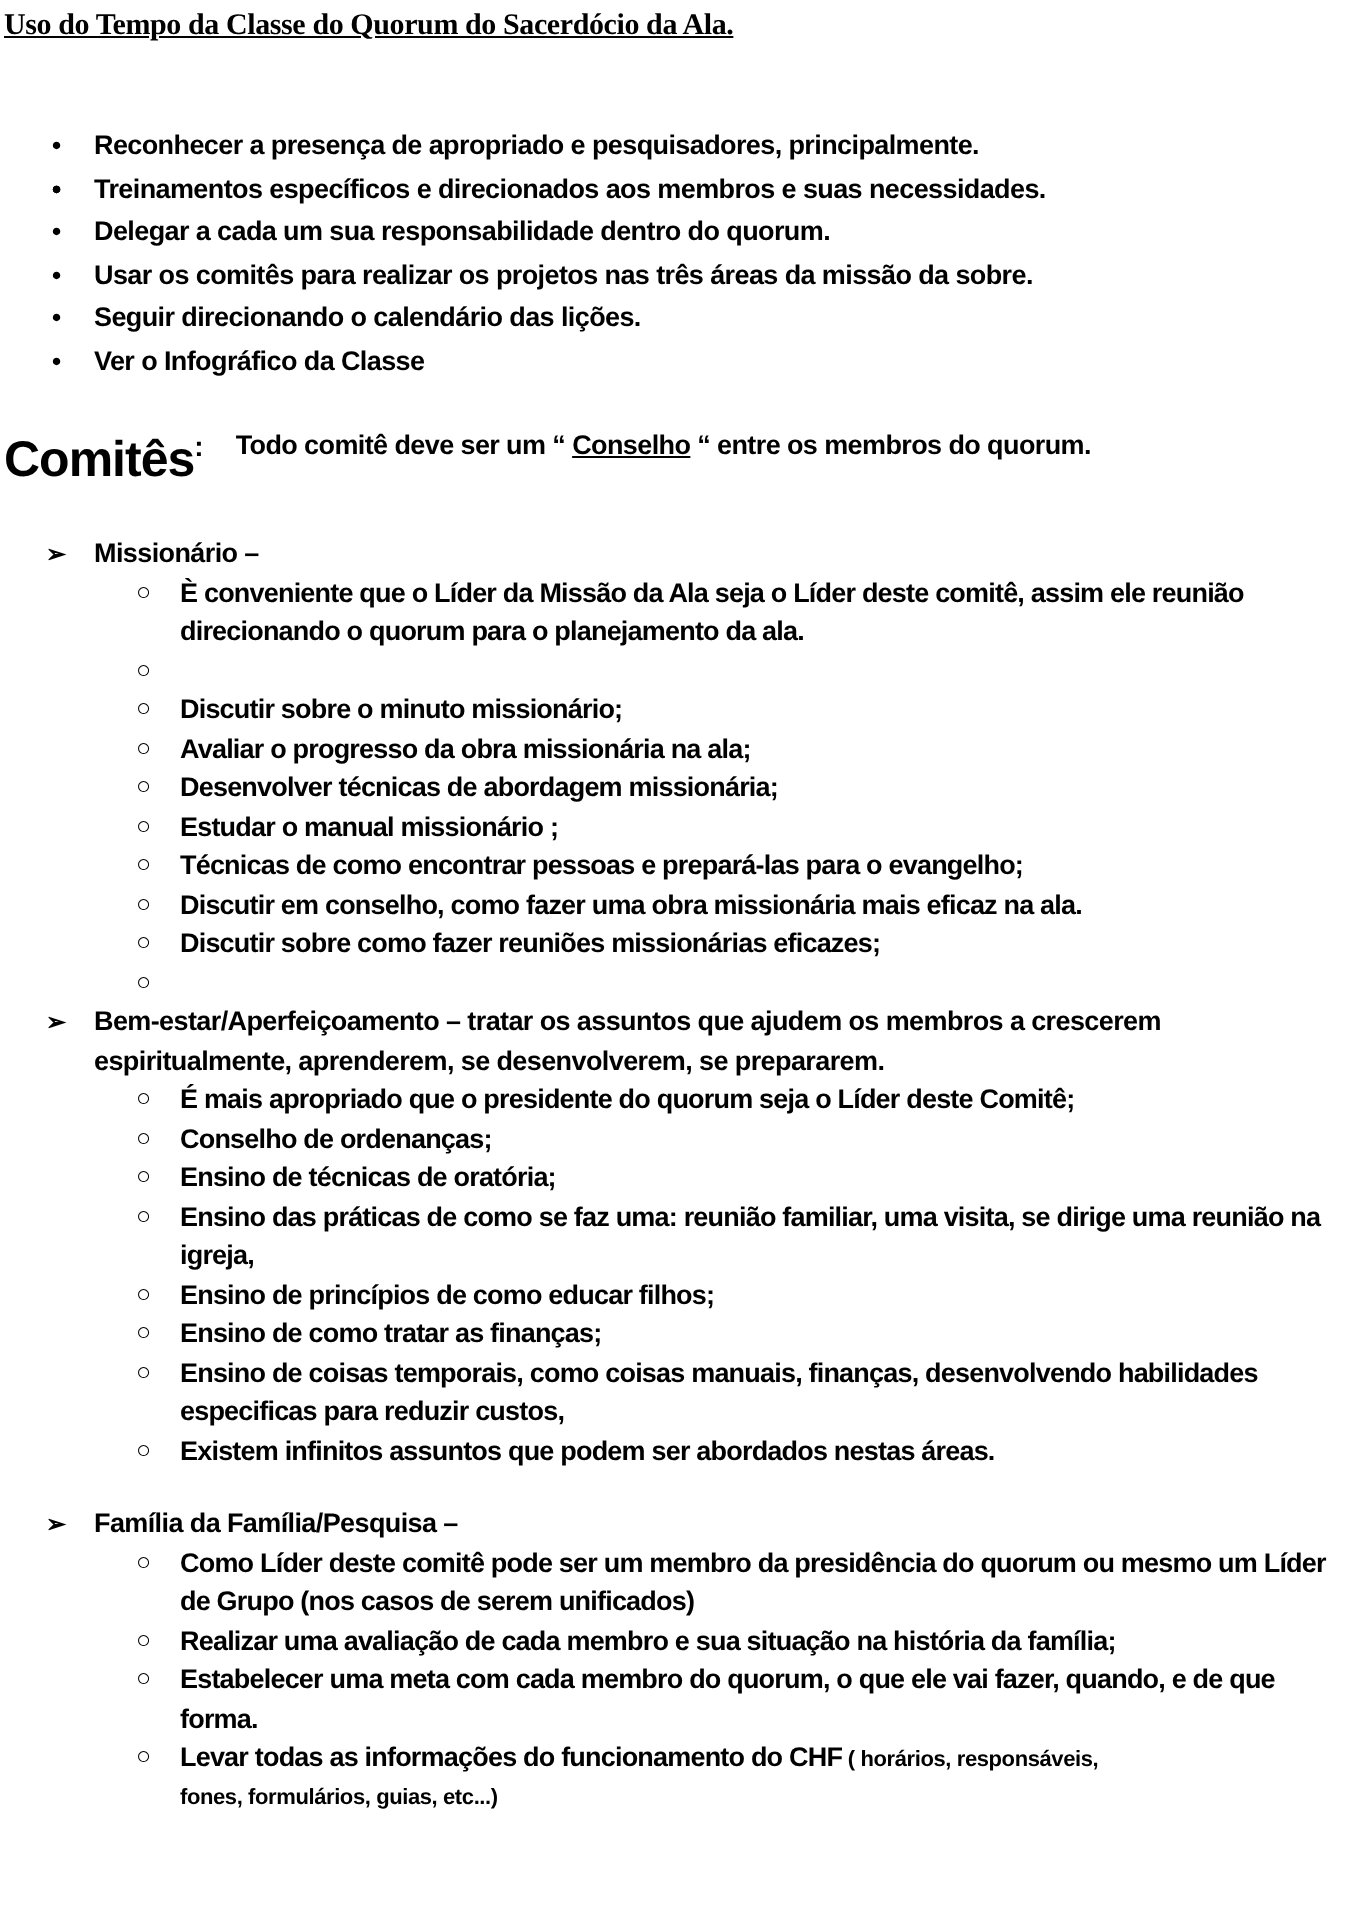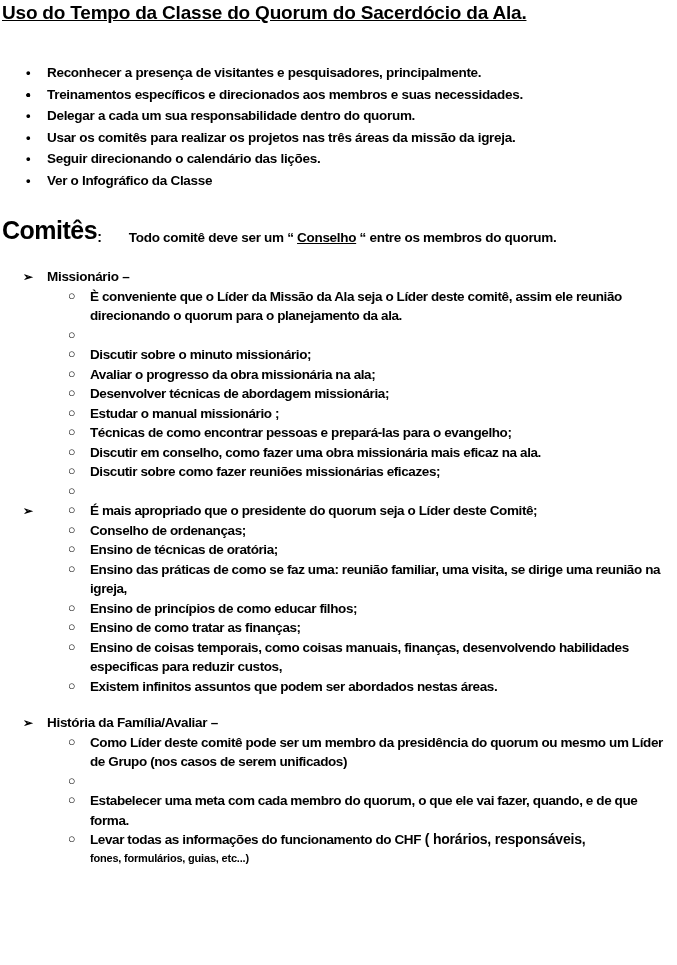--- a/index.html
+++ b/index.html
@@ -14,25 +14,26 @@
     box-sizing: border-box;
     padding: 4px 0 10px 2px;
     background: #ffffff;
     color: #000000;
     font-family: "Liberation Sans", sans-serif;
     font-weight: bold;
     overflow: hidden;
   }
   .doc-title {
     margin: 0;
-    font-size: 19px;
+    font-size: 15px;
     line-height: 18px;
     letter-spacing: -0.2px;
     text-decoration: underline;
     font-weight: bold;
+    font-family: Liberation Serif, serif;
   }
   
   .top-bullets {
     list-style: none;
     margin: 40px 0 0 0;
     padding: 0;
   }
   .top-bullets li {
     position: relative;
     padding-left: 45px;
@@ -42,36 +43,36 @@
   }
   .top-bullets .marker {
     position: absolute;
     left: 24px;
     top: 0;
     font-size: 13px;
   }
   
   .comites-row {
     display: flex;
-    align-items: flex-end;
+    align-items: flex-start;
     margin-top: 24px;
     white-space: nowrap;
   }
   .comites-big {
     font-size: 25px;
     letter-spacing: -0.5px;
     line-height: 30px;
   }
   .comites-colon {
     font-size: 14px;
   }
   .comites-subtitle {
     font-size: 13.5px;
     letter-spacing: -0.3px;
-    margin-left: 27px;
+    margin-left: 16px;
     white-space: normal;
   }
   .underlined { text-decoration: underline; }
   
   .sections { margin-top: 22px; }
   .section + .section { margin-top: 0; }
   .section.gap-before { margin-top: 17px; }
   .sec-head {
     position: relative;
     padding-left: 45px;
@@ -100,45 +101,45 @@
     letter-spacing: -0.4px;
     min-height: 19.5px;
   }
   .sub-list .marker {
     position: absolute;
     left: 66px;
     top: 0;
     font-size: 12.5px;
   }
   .small-inline {
-    font-size: 14px;
+    font-size: 11px;
     letter-spacing: -0.2px;
     text-align: right;
   }
   .small-line {
     display: block;
     font-size: 11px;
     line-height: 16px;
     letter-spacing: -0.2px;
   }
 </style>
 </head>
 <body>
 
 <div class="page">
 
   <h1 class="doc-title">Uso do Tempo da Classe do Quorum do Sacerdócio da Ala.</h1>
 
   <ul class="top-bullets" id="intro-list">
-      <li><span class="marker">•</span><span>Reconhecer a presença de visitantes e pesquisadores, principalmente.</span></li>
+      <li><span class="marker">•</span><span>Reconhecer a presença de apropriado e pesquisadores, principalmente.</span></li>
       <li><span class="marker">•</span></li>
       <li><span class="marker">•</span></li>
       <li><span class="marker">•</span><span>Treinamentos específicos e direcionados aos membros e suas necessidades.</span></li>
       <li><span class="marker">•</span><span>Delegar a cada um sua responsabilidade dentro do quorum.</span></li>
-      <li><span class="marker">•</span><span>Usar os comitês para realizar os projetos nas três áreas da missão da igreja.</span></li>
+      <li><span class="marker">•</span><span>Usar os comitês para realizar os projetos nas três áreas da missão da sobre.</span></li>
       <li><span class="marker">•</span><span>Seguir direcionando o calendário das lições.</span></li>
       <li><span class="marker">•</span><span>Ver o Infográfico da Classe</span></li>
     </ul>
 
   <div class="comites-row">
     <span class="comites-big">Comitês</span>
       <span class="comites-colon">:</span>
     <span class="comites-subtitle"><span>Todo comitê deve ser um “ </span><span class="underlined">Conselho</span><span> “ entre os membros do quorum.</span></span>
   </div>
 
@@ -154,36 +155,36 @@
           <li><span class="marker">○</span><span>Estudar o manual missionário ;</span></li>
           <li><span class="marker">○</span><span>Técnicas de como encontrar pessoas e prepará-las para o evangelho;</span></li>
           <li><span class="marker">○</span><span>Discutir em conselho, como fazer uma obra missionária mais eficaz na ala.</span></li>
           <li><span class="marker">○</span><span>Discutir sobre como fazer reuniões missionárias eficazes;</span></li>
           <li>
             <span class="marker">○</span>
           </li>
         </ul>
       </div>
       <div class="section">
-        <div class="sec-head"><span class="arrow">➢</span></div>
+        <div class="sec-head"><span class="arrow">➢</span><span>Bem-estar/Aperfeiçoamento –  tratar os assuntos que ajudem os membros a crescerem espiritualmente, aprenderem, se desenvolverem, se prepararem.</span></div>
         <ul class="sub-list">
           <li><span class="marker">○</span><span>É mais apropriado que o presidente do quorum seja o Líder deste Comitê;</span></li>
           <li><span class="marker">○</span><span>Conselho de ordenanças;</span></li>
           <li><span class="marker">○</span><span>Ensino de técnicas de oratória;</span></li>
           <li><span class="marker">○</span><span>Ensino das práticas de como se faz uma: reunião familiar, uma visita, se dirige uma reunião na igreja,</span></li>
           <li><span class="marker">○</span><span>Ensino de princípios de como educar filhos;</span></li>
           <li><span class="marker">○</span><span>Ensino de como tratar as finanças;</span></li>
           <li><span class="marker">○</span><span>Ensino de coisas temporais, como coisas manuais, finanças, desenvolvendo habilidades especificas para reduzir custos,</span></li>
           <li><span class="marker">○</span><span>Existem infinitos assuntos que podem ser abordados nestas áreas.</span></li>
         </ul>
       </div>
       <div class="section gap-before">
-        <div class="sec-head"><span class="arrow">➢</span><span>História da Família/Avaliar –</span></div>
+        <div class="sec-head"><span class="arrow">➢</span><span>Família da Família/Pesquisa –</span></div>
         <ul class="sub-list">
           <li><span class="marker">○</span><span>Como Líder deste comitê pode ser um membro da presidência do quorum ou mesmo um Líder de Grupo (nos casos de serem unificados)</span></li>
-          <li><span class="marker">○</span></li>
+          <li><span class="marker">○</span><span>Realizar uma avaliação de cada membro e sua situação na história da família;</span></li>
           <li><span class="marker">○</span><span>Estabelecer uma meta com cada membro do quorum, o que ele vai fazer, quando, e de que forma.</span></li>
           <li><span class="marker">○</span><span>Levar todas as informações do funcionamento do CHF</span><span class="small-inline"> ( horários, responsáveis,</span><span class="small-line">fones, formulários, guias, etc...)</span></li>
         </ul>
       </div>
     </div>
 
 </div>
 
 </body></html>

